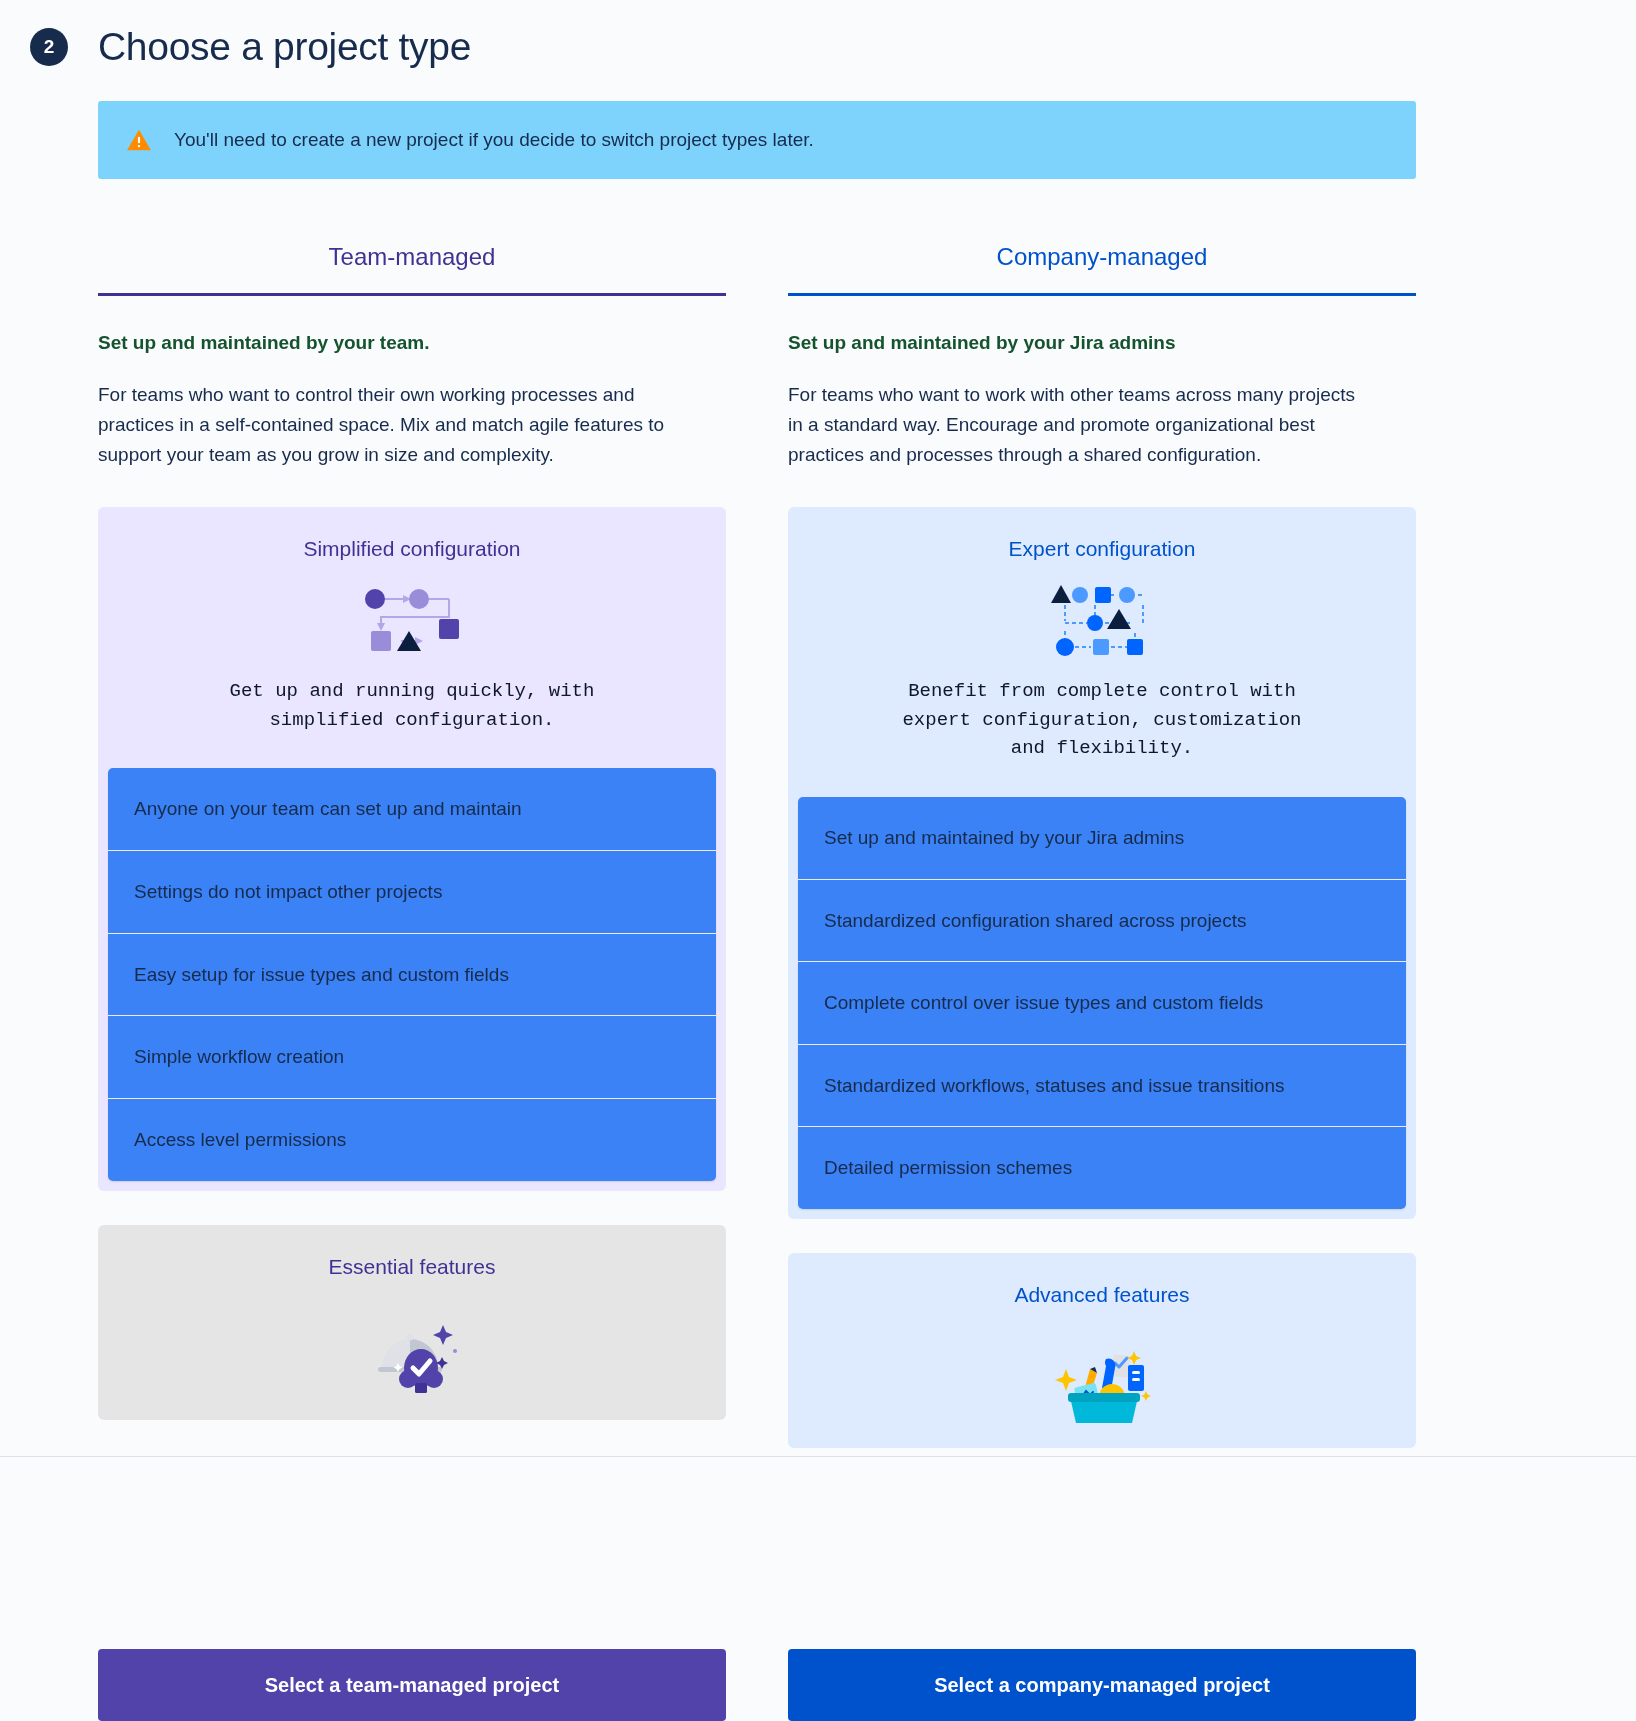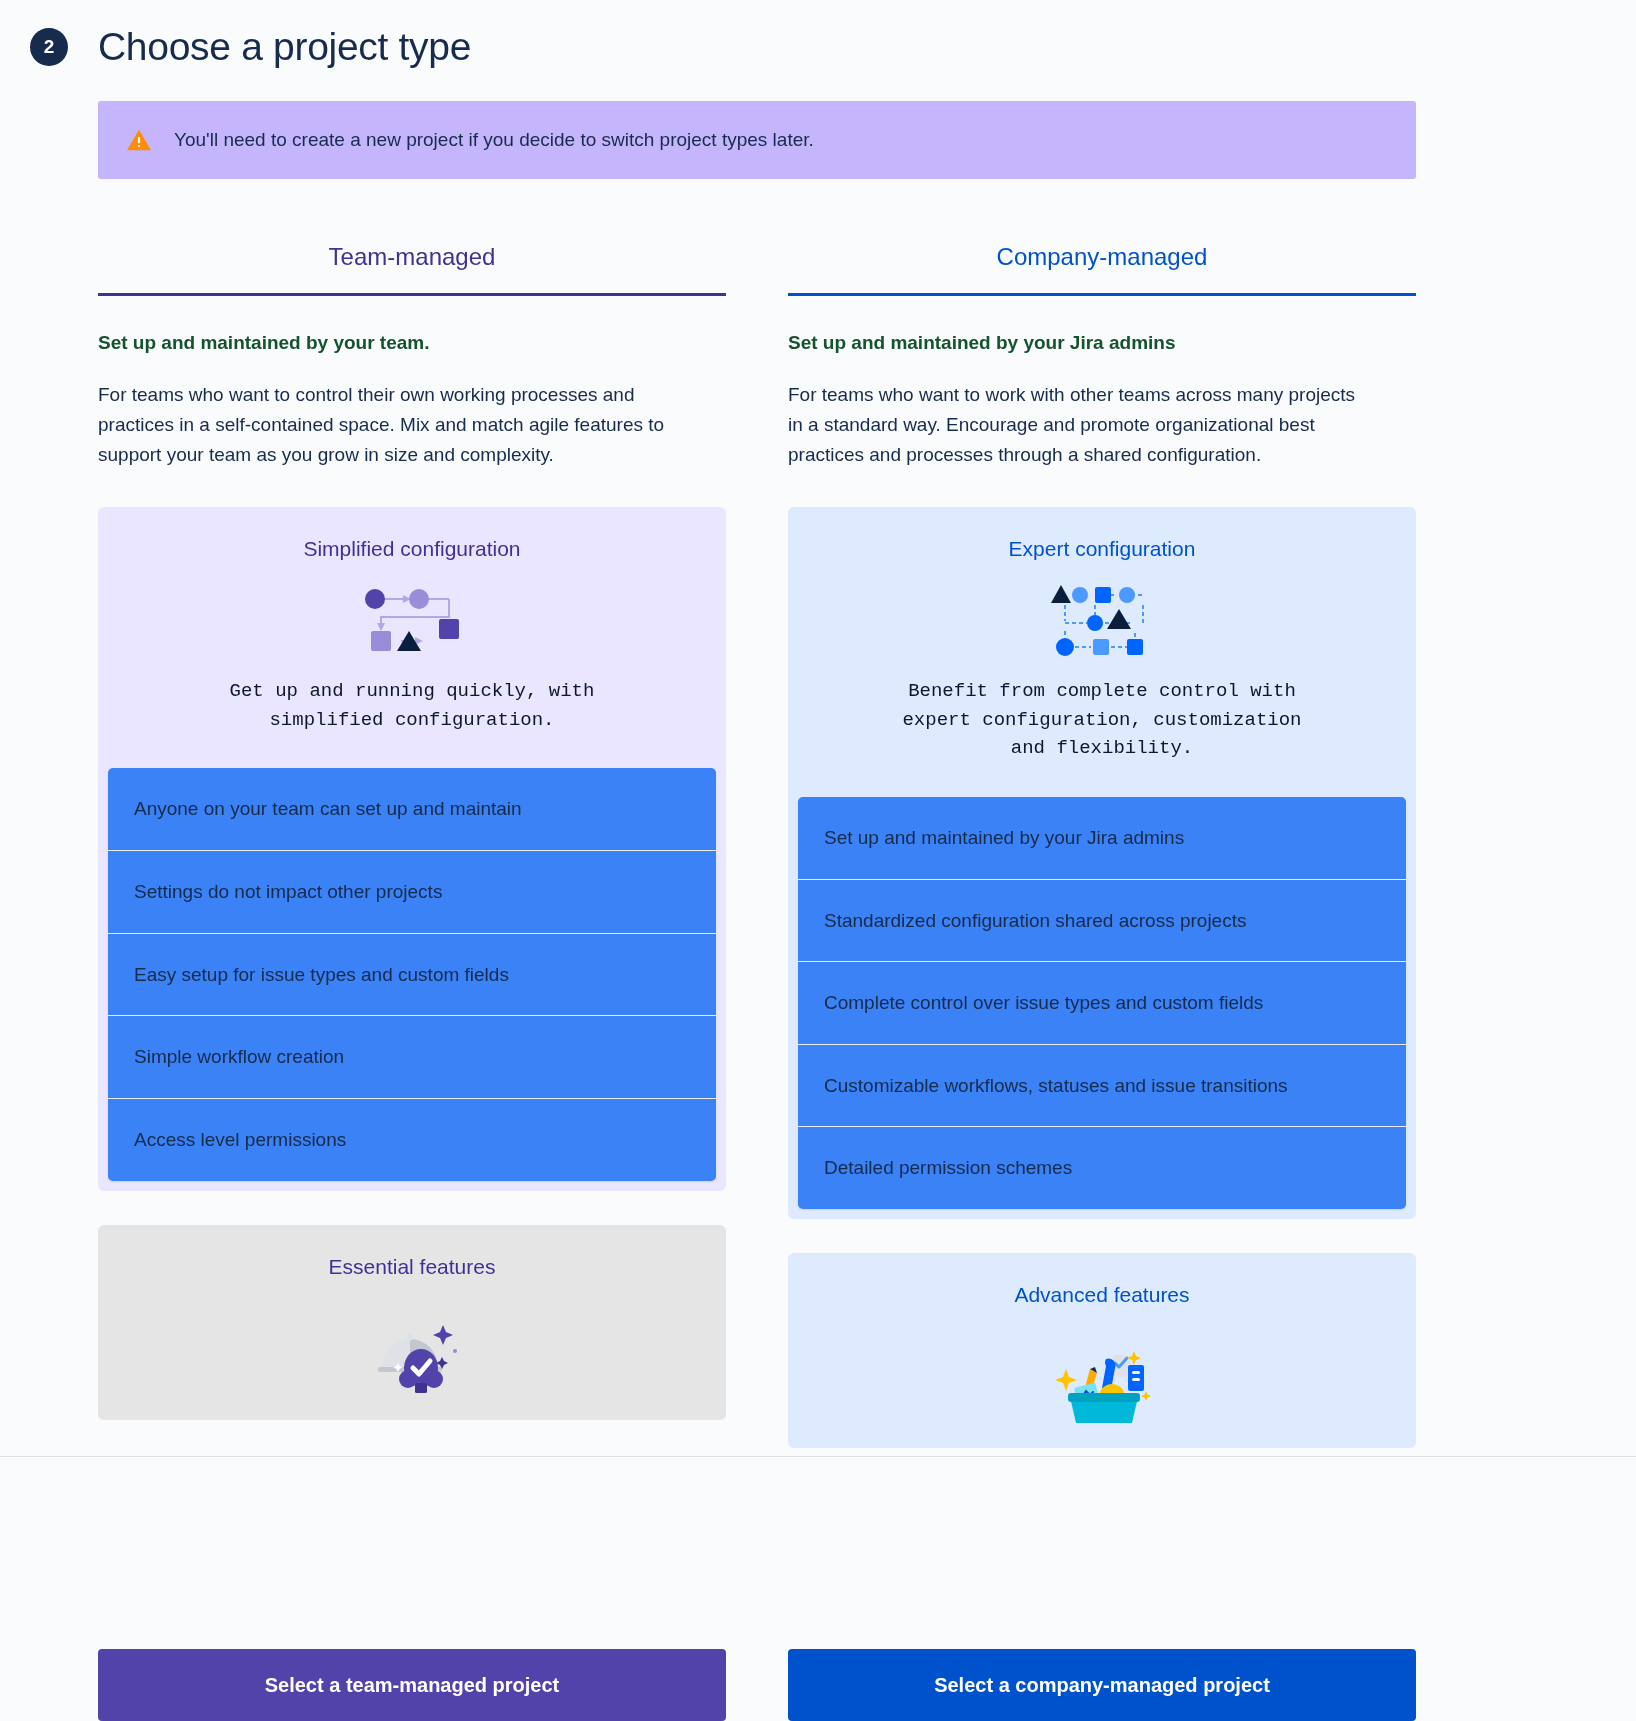--- a/index.html
+++ b/index.html
@@ -44,21 +44,21 @@
     font-weight: 500;
     color: #172B4D;
     letter-spacing: -0.3px;
     line-height: 1.1;
   }
 
   
   .warning-banner {
     margin: 32px 0 0 98px;
     width: 1318px;
-    background: #c4b5fd;
+    background: #7dd3fc;
     border-radius: 3px;
     display: flex;
     align-items: center;
     gap: 22px;
     padding: 26px 28px;
   }
   .warning-icon {
     width: 26px; height: 26px;
     flex: 0 0 auto;
     display: block;
@@ -335,21 +335,21 @@
             <rect x="80" y="56" width="16" height="16" rx="2" fill="#0065FF"></rect>
           </svg>
 
           <div class="config-sub">Benefit from complete control with expert configuration, customization and flexibility.</div>
         </div>
 
         <div class="feature-list">
           <div class="feature-row">Set up and maintained by your Jira admins</div>
           <div class="feature-row">Standardized configuration shared across projects</div>
           <div class="feature-row">Complete control over issue types and custom fields</div>
-          <div class="feature-row">Customizable workflows, statuses and issue transitions</div>
+          <div class="feature-row">Standardized workflows, statuses and issue transitions</div>
           <div class="feature-row">Detailed permission schemes</div>
         </div>
       </div>
 
       <div class="features-card company">
         <div class="features-title company">Advanced features</div>
         <svg class="features-illus" viewBox="0 0 104 92">
           <rect x="62" y="22" width="17" height="22" rx="2" fill="#DFE1E6" transform="rotate(8 70 33)"></rect>
           <path d="M65 30 l4 4 l8 -9" stroke="#4C9AFF" stroke-width="3" fill="none" stroke-linecap="round" stroke-linejoin="round"></path>
           <rect x="78" y="32" width="16" height="26" rx="2" fill="#0065FF"></rect>

